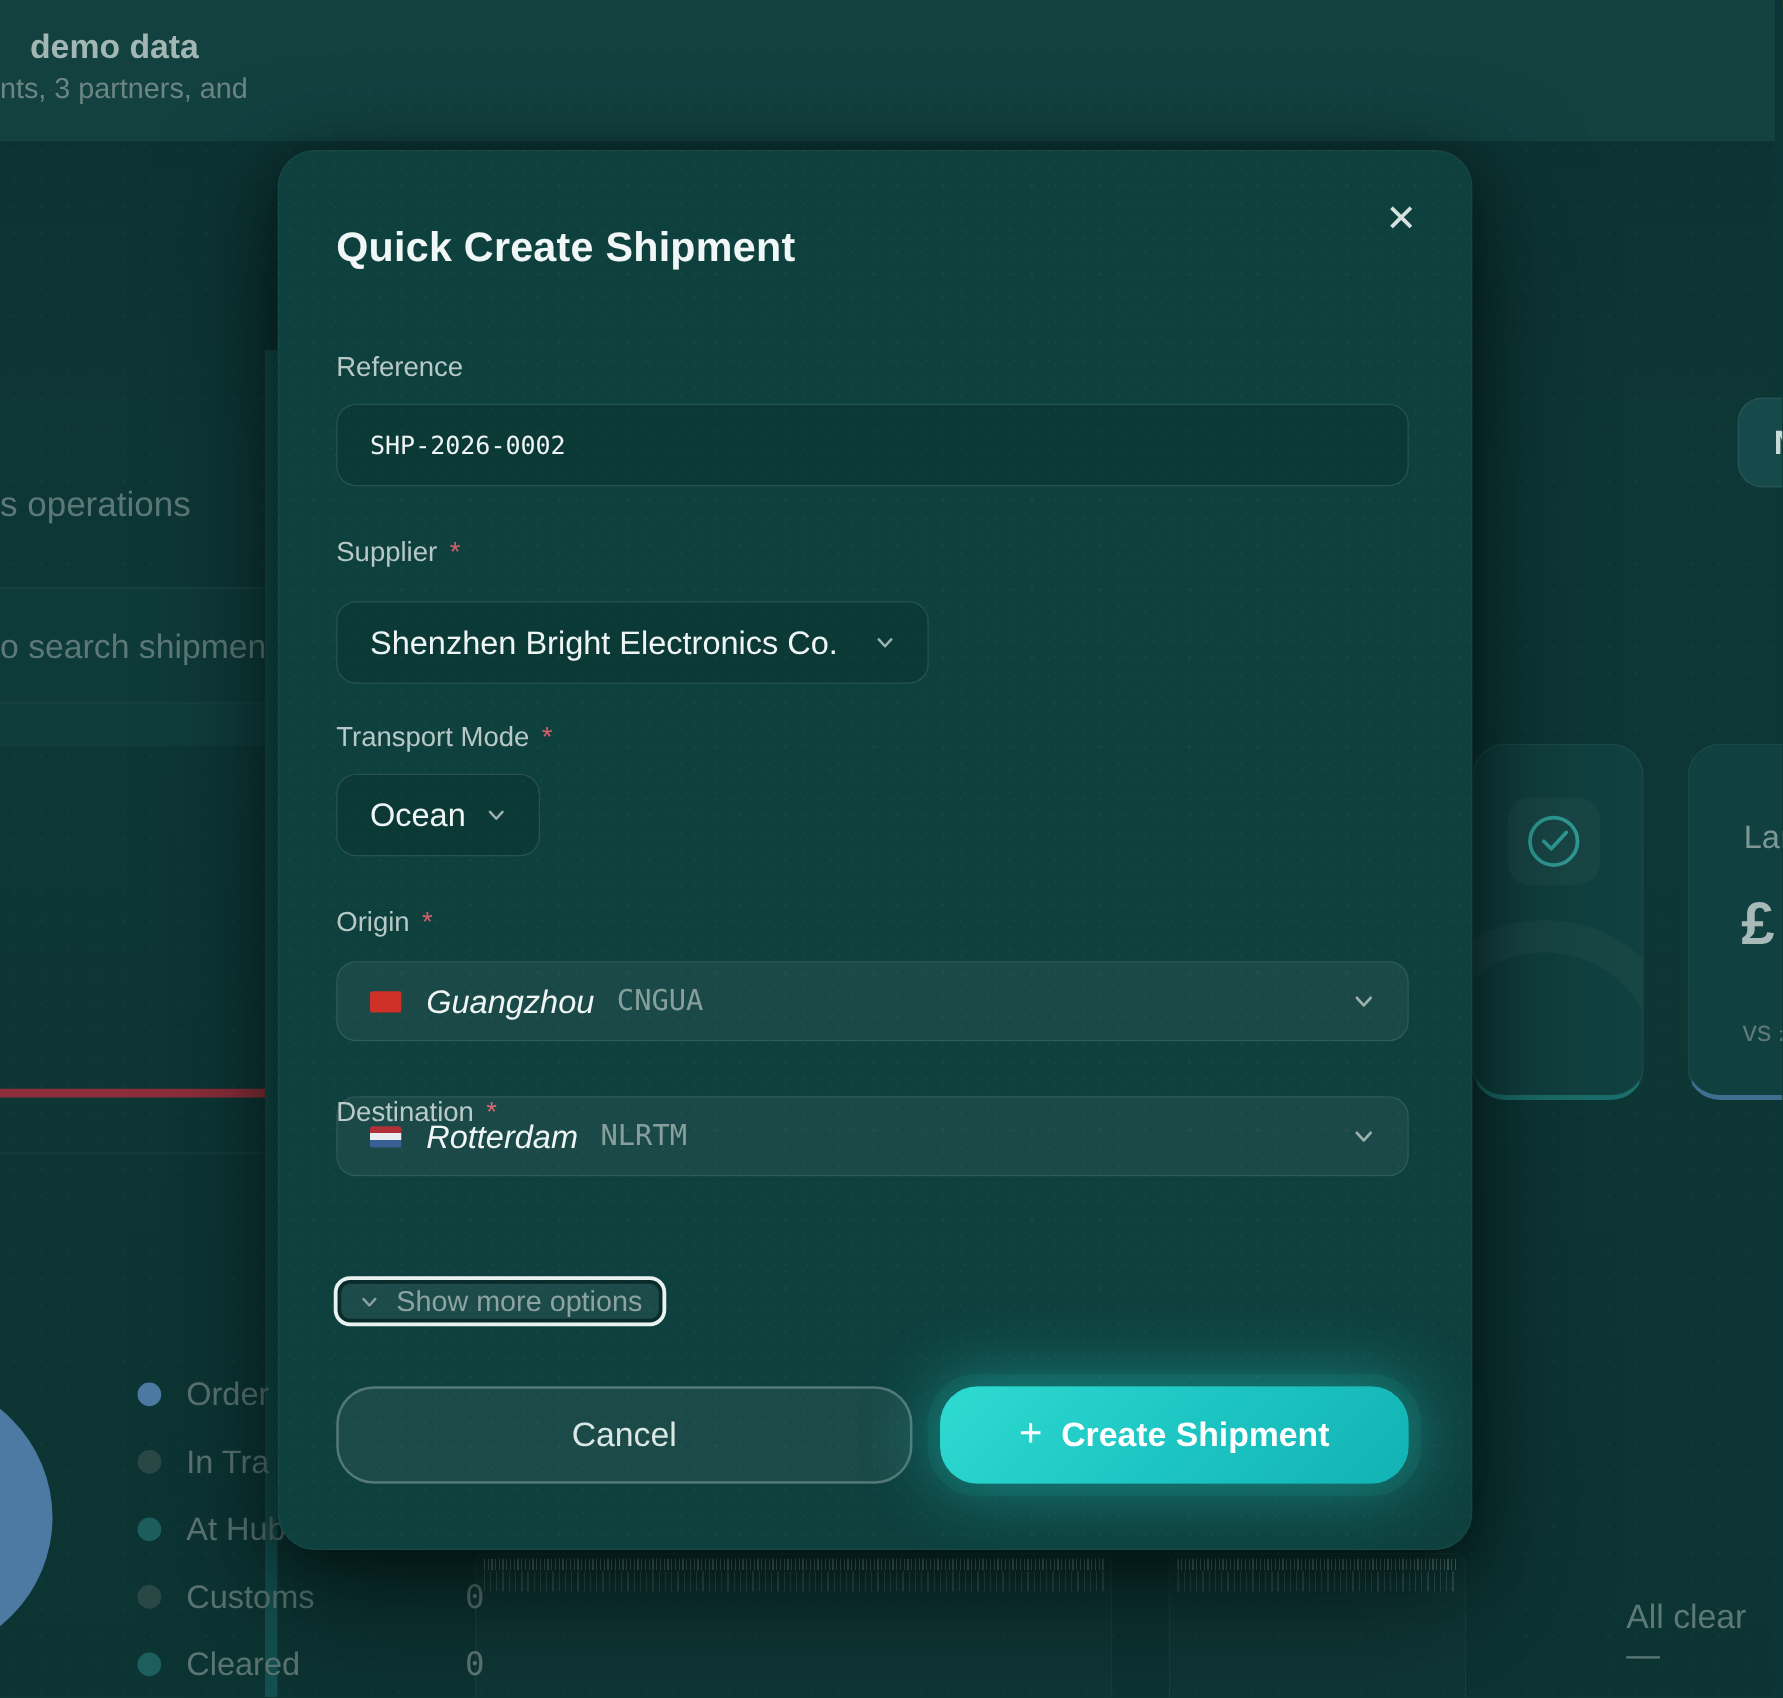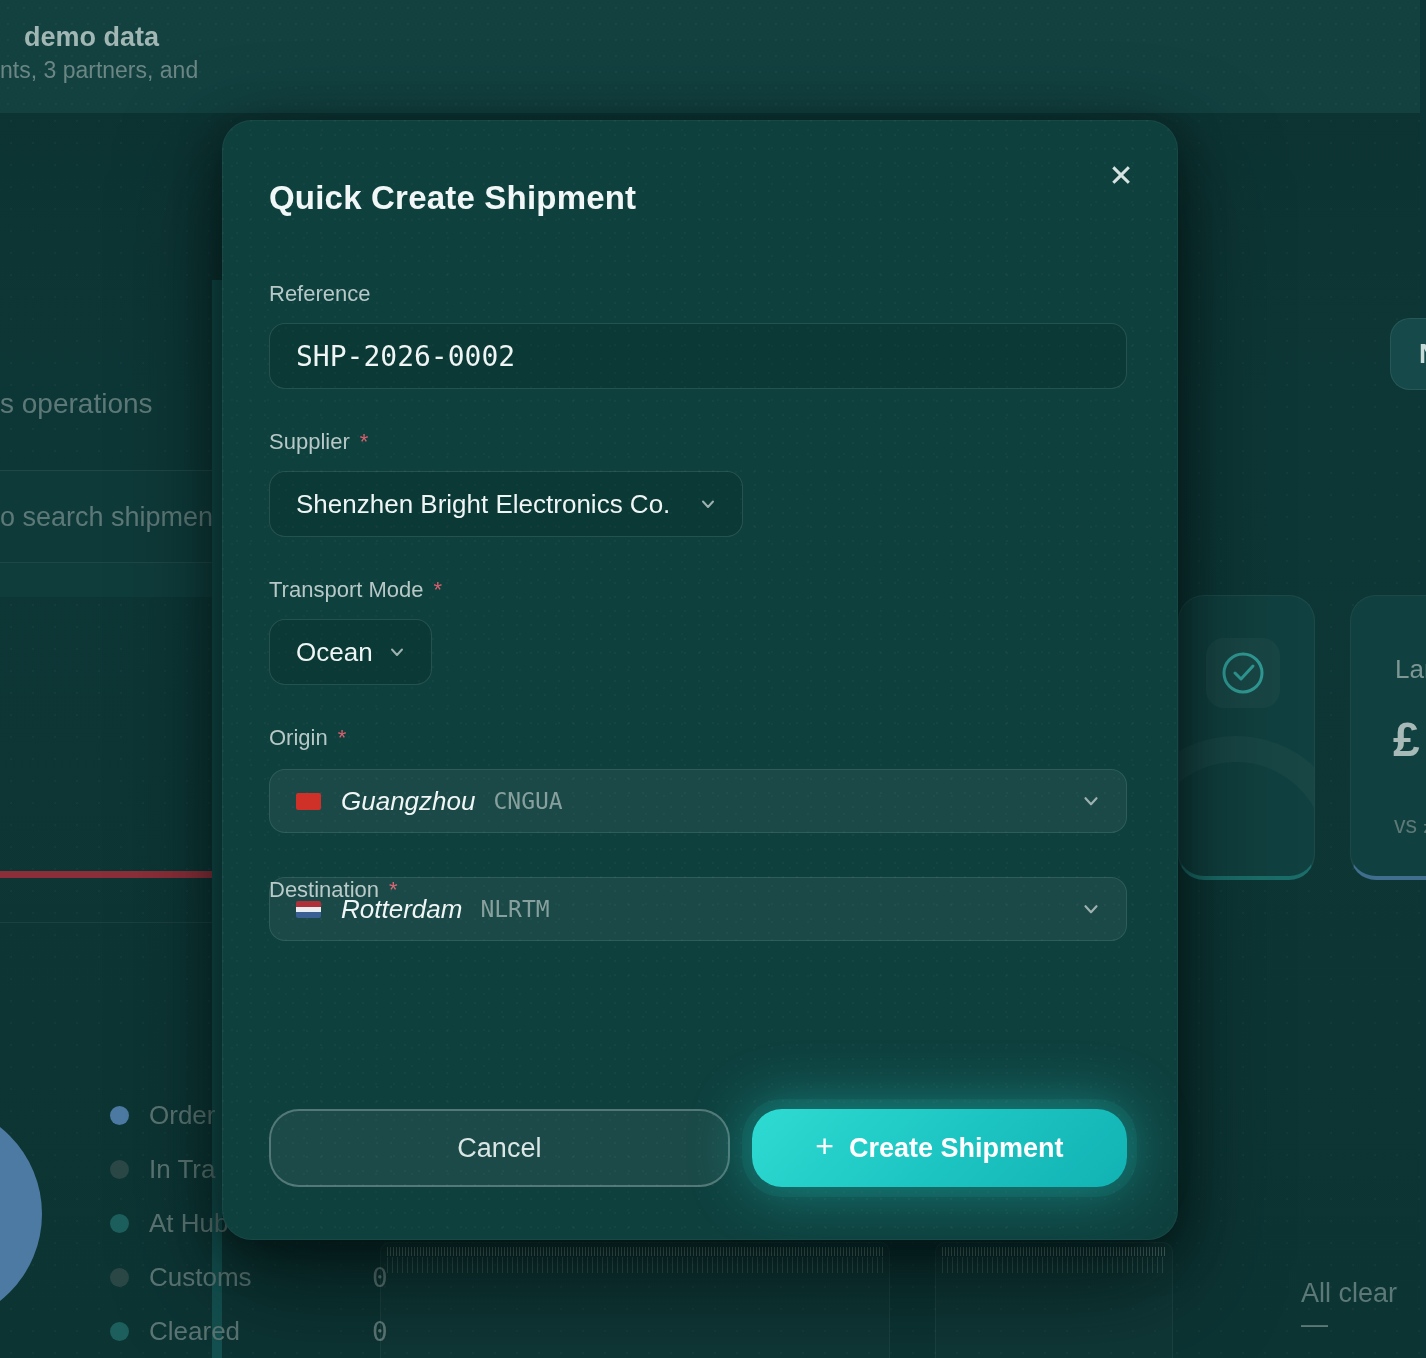--- a/index.html
+++ b/index.html
@@ -86,21 +86,21 @@
   .modal-title { position:absolute; left:46px; top:58px; font-size:33px; font-weight:bold; color:#f1f7f6; letter-spacing:0.2px; }
 
   .field-label { position:absolute; left:46px; font-size:22px; color:#b7c8c6; }
   .req { color:#d95f6d; margin-left:10px; font-size:22px; }
 
   .control { position:absolute; left:46px; display:flex; align-items:center;
       border:1px solid rgba(190,212,209,0.16); border-radius:16px;
       background:rgba(4,34,33,0.25); color:#eef5f4; }
   .control.lighter { background:rgba(255,255,255,0.05); border-color:rgba(190,212,209,0.13); }
   .text-input { width:858px; height:66px; padding:0 26px;
-      font-family:"DejaVu Sans Mono", monospace; font-size:28px; }
+      font-family:"DejaVu Sans Mono", monospace; font-size:20px; }
   .select { height:66px; padding:0 24px 0 26px; gap:14px; cursor:pointer; font-size:26px; }
   .select-wide { width:858px; height:64px; }
   .select .chev { margin-left:auto; }
   .city { font-size:26px; color:#f0f6f5;font-style:italic; }
   .code { font-family:"DejaVu Sans Mono", monospace; font-size:23px; color:#87a09d; margin-left:4px; }
   .flag { width:25px; height:17px; border-radius:2px; flex:0 0 auto; margin-right:6px; }
   .flag-cn { background:#cf3028; }
   .flag-nl { background:linear-gradient(180deg,#b0303a 0 34%, #e9edf0 34% 67%, #3a5f94 67% 100%); }
 
   .show-more { position:absolute; left:44px; top:900px; height:40px; display:inline-flex; align-items:center; gap:12px;
@@ -219,21 +219,21 @@
     <div class="field-label" style="top:160px;">
       <span>Reference</span>
     </div>
     <div class="control text-input" style="top:202px;">
       <span>SHP-2026-0002</span>
     </div>
 
     <div class="field-label" style="top:308px;">
       <span>Supplier</span><span class="req">*</span>
     </div>
-    <div class="control select" style="top:350px;gap:28px;">
+    <div class="control select" style="top:360px;gap:28px;">
       <span>Shenzhen Bright Electronics Co.</span>
       <svg class="chev-svg" width="20" height="20" viewBox="0 0 20 20">
         <path d="M5 7.5 L10 13 L15 7.5" fill="none" stroke="#9db1ae" stroke-width="2" stroke-linecap="round" stroke-linejoin="round"></path>
       </svg>
     </div>
 
     <div class="field-label" style="top:456px;">
       <span>Transport Mode</span><span class="req">*</span>
     </div>
     <div class="control select" style="top:498px;">
@@ -260,20 +260,26 @@
     </div>
     <div class="control select select-wide lighter" style="top:756px;">
       <span class="flag flag-nl"></span>
       <span class="city">Rotterdam</span>
       <span class="code">NLRTM</span>
       <svg class="chev chev-svg" width="22" height="22" viewBox="0 0 20 20">
         <path d="M5 7.5 L10 13 L15 7.5" fill="none" stroke="#9db1ae" stroke-width="2" stroke-linecap="round" stroke-linejoin="round"></path>
       </svg>
     </div>
 
+    <div class="show-more">
+      <svg class="chev-svg" width="19" height="19" viewBox="0 0 20 20">
+        <path d="M5 7.5 L10 13 L15 7.5" fill="none" stroke="#8da3a1" stroke-width="2" stroke-linecap="round" stroke-linejoin="round"></path>
+      </svg>
+      <span>Show more options</span>
+    </div>
 
     <div class="btn-row">
       <button class="btn btn-cancel">
         <span>Cancel</span>
       </button>
       <button class="btn btn-create">
         <span class="plus-glyph">+</span>
         <span>Create Shipment</span>
       </button>
     </div>

